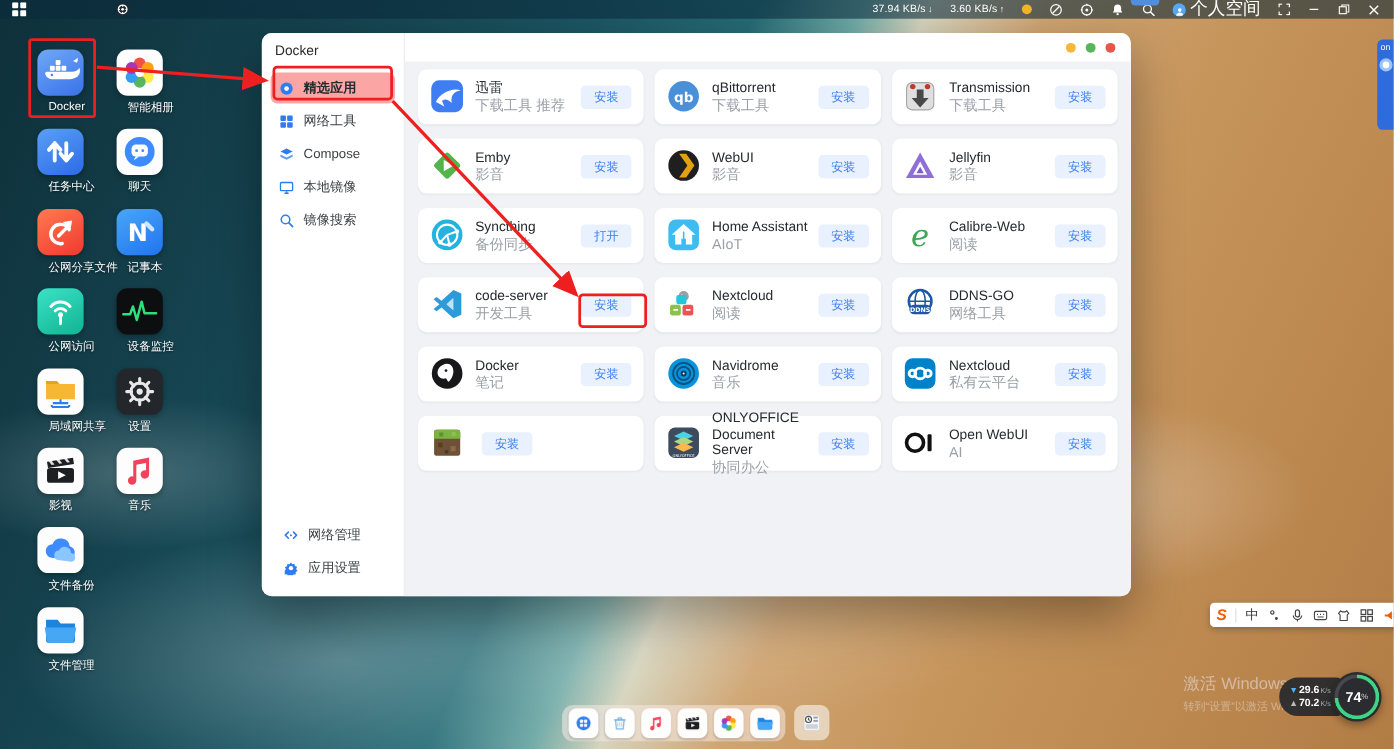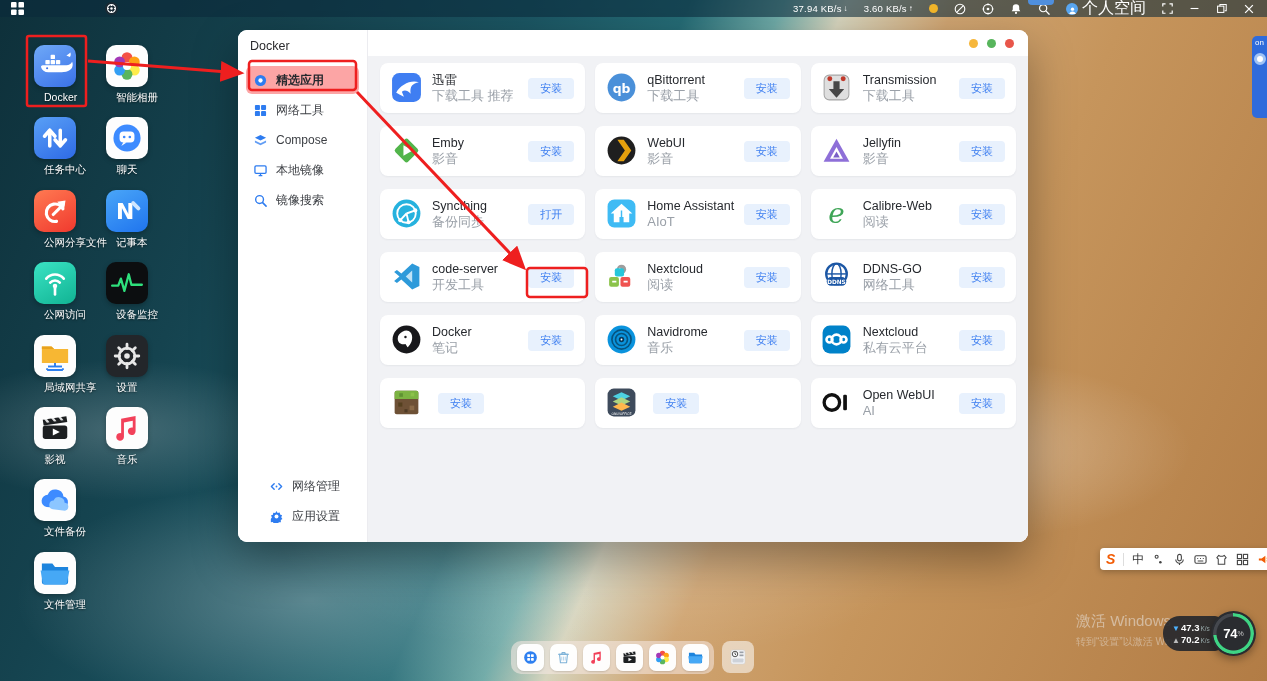--- a/index.html
+++ b/index.html
@@ -52,21 +52,21 @@
   .window { position:absolute; left:238px; top:30px; width:790px; height:512px;
     background:#fff; border-radius:9px; box-shadow:0 18px 45px rgba(0,0,0,.35);
     z-index:10; display:flex; overflow:hidden; }
   .sidebar { width:130px; background:#fff; position:relative; border-right:1px solid #ececf0; }
   .win-title { font-size:12.5px; color:#2b2b2e; padding:9px 0 0 12px; }
   .side-nav { position:absolute; top:34px; left:0; width:100%; }
   .side-item { display:flex; align-items:center; gap:9px; height:28px; margin:2px 8px;
     padding:0 8px; border-radius:6px; font-size:12px; color:#3c3f44; cursor:pointer; }
   .side-item.selected { background:#fca5a5; font-weight:bold; color:#26292e; }
   .side-item svg { width:13px; height:13px; flex:none; }
-  .side-footer { position:absolute; bottom:10px; left:16px; width:100%; }
+  .side-footer { position:absolute; bottom:10px; left:4px; width:100%; }
   .content { flex:1; display:flex; flex-direction:column; background:#fff; }
   .content-header { height:26px; display:flex; align-items:center; justify-content:flex-end; padding-right:14px; gap:9px; }
   .tl { width:9px; height:9px; border-radius:50%; cursor:pointer; }
   .tl-yellow { background:#f6b73c; } .tl-green { background:#57b55c; } .tl-red { background:#e8564a; }
   .cards-panel { flex:1; background:#f1f2f5; border-radius:0 0 9px 0; overflow:hidden; }
   .cards { display:grid; grid-template-columns:repeat(3,1fr); gap:13px 10px; padding:7px 12px; }
   .card { background:#fff; border-radius:8px; height:50px; display:flex; align-items:center;
     padding:0 11px 0 9px; box-shadow:0 1px 2px rgba(40,50,70,.06); cursor:pointer; }
   .card-icon { width:34px; height:34px; flex:none; margin-right:9px;
     display:flex; align-items:flex-start; justify-content:center; }
@@ -710,20 +710,24 @@
           <div class="card">
     <div class="card-icon">
               <svg viewBox="0 0 32 32">
                 <rect x="2.5" y="2.5" width="27" height="27" rx="6" fill="#3e4b5c"></rect>
                 <path d="M16 6l8.5 4L16 14l-8.5-4z" fill="#4dd0e1"></path>
                 <path d="M16 11l8.5 4L16 19l-8.5-4z" fill="#aed581"></path>
                 <path d="M16 16l8.5 4L16 24l-8.5-4z" fill="#ffb74d"></path>
                 <text x="16" y="28.6" font-size="3.2" fill="#fff" text-anchor="middle" font-family="DejaVu Sans">ONLYOFFICE</text>
               </svg>
             </div>
+    <div class="card-text">
+      <div class="card-name">ONLYOFFICE Document Server</div>
+      <div class="card-cat">协同办公</div>
+    </div>
     <button class="card-btn">安装</button>
   </div>
           <div class="card">
     <div class="card-icon">
               <svg viewBox="0 0 32 32">
                 <circle cx="11.5" cy="16" r="7.5" fill="none" stroke="#111" stroke-width="3.2"></circle>
                 <rect x="22.5" y="8.5" width="3.6" height="15" rx="1.2" fill="#111"></rect>
               </svg>
             </div>
     <div class="card-text">
@@ -845,21 +849,21 @@
     <svg viewBox="0 0 14 14">
         <path d="M2 6h3l4-3v8l-4-3H2z" fill="#f25c05"></path>
         <path d="M10.5 5a3 3 0 0 1 0 4" fill="none" stroke="#f2a005" stroke-width="1.2"></path>
       </svg>
   </span>
 </div>
 
 <div class="mon-pill">
   <div class="mon-row">
     <span class="mon-arrow-down">▼</span>
-    <span class="mon-val">47.3</span>
+    <span class="mon-val">29.6</span>
     <span class="mon-unit">K/s</span>
   </div>
   <div class="mon-row">
     <span class="mon-arrow-up">▲</span>
     <span class="mon-val">70.2</span>
     <span class="mon-unit">K/s</span>
   </div>
 </div>
 <div class="mon-ring">
   <div class="mon-ring-track" id="ring" style="background: conic-gradient(rgb(63, 213, 132) 74%, rgb(69, 72, 78) 0deg);"></div>

